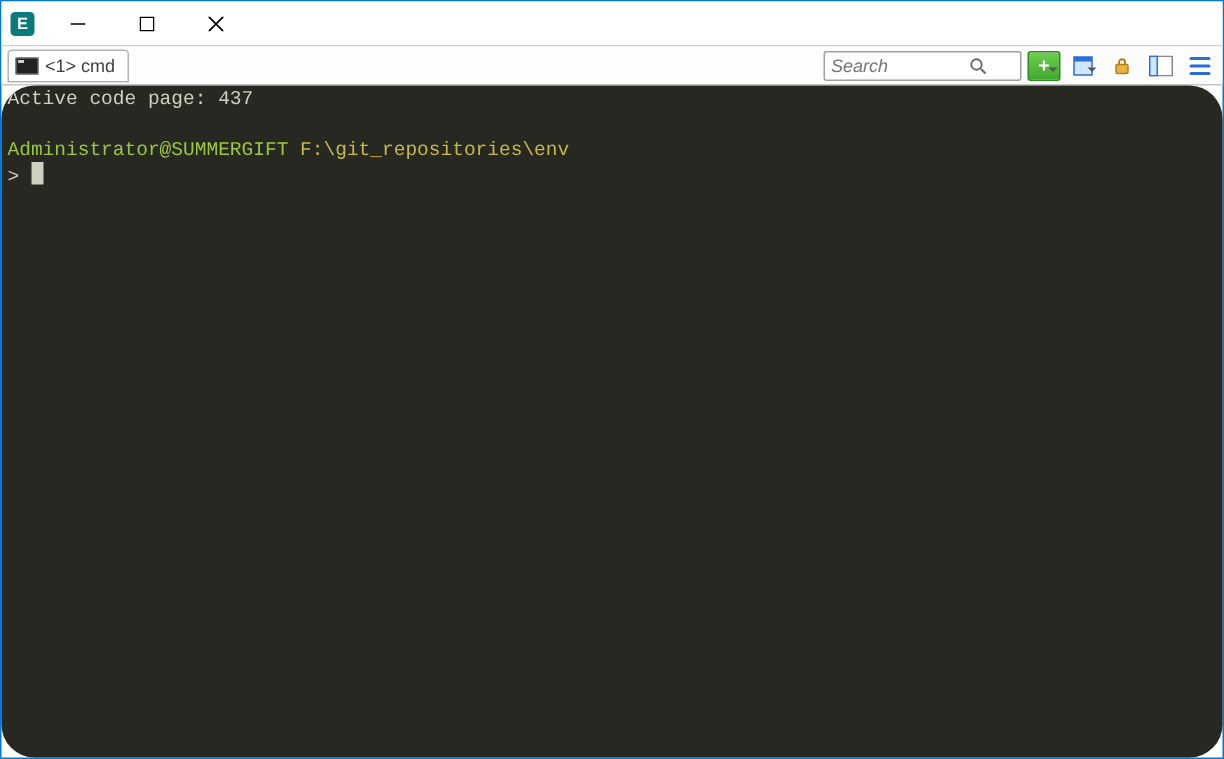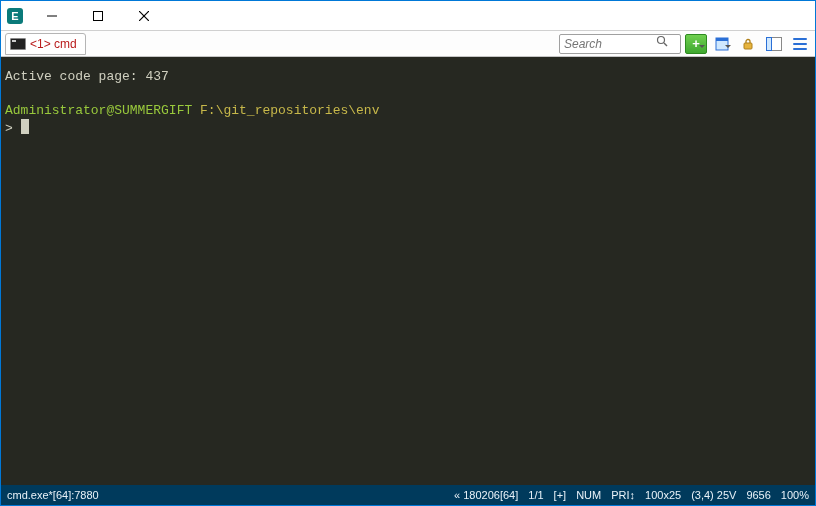--- a/index.html
+++ b/index.html
@@ -68,44 +68,45 @@
   }
   .tab {
     display: flex;
     align-items: center;
     height: 22px;
     padding: 0 8px 0 4px;
     border: 1px solid #b5b5b5;
     border-radius: 3px 3px 0 0;
     background: #fff;
     font-size: 12px;
-    color: #b91c1c;
+    color: #404040;
     gap: 4px;
   }
   .tab .tab-icon {
     width: 16px; height: 12px;
     background: #222;
     border: 1px solid #888;
     border-radius: 1px;
     position: relative;
   }
   .tab .tab-icon::after {
     content: "";
     position: absolute;
     top: 1px; left: 1px;
     width: 4px; height: 2px;
     background: #ccc;
   }
   .tabbar .spacer { flex: 1; }
   .search {
-    width: 122px;
+    width: 132px;
     height: 20px;
     border: 1px solid #a0a0a0;
     border-radius: 2px;
     display: flex;
+    align-items: center;
     padding: 0 4px;
     background: #fff;
   }
   .search input {
     border: none;
     outline: none;
     font-size: 12px;
     font-style: italic;
     color: #888;
     width: 92px;
@@ -139,24 +140,25 @@
   }
   .menu-lines div { height:2px; background:#2a6fd6; border-radius:1px;}
   
   .terminal {
     flex: 1;
     background: #262821;
     color: #d0d0c0;
     font-family: Consolas, "Courier New", monospace;
     font-size: 13px;
     line-height: 17px;
-    padding: 11px 4px;
+    padding: 0 4px;
     white-space: pre;
     overflow: hidden;
     position: relative;
+    border-radius: 22px;
   }
   .t-green { color: #99c93c; }
   .t-yellow { color: #c7b84a; }
   .cursor {
     display: inline-block;
     width: 8px; height: 15px;
     background: #d0d0c0;
     vertical-align: -2px;
   }
   
@@ -243,27 +245,14 @@
           <div></div>
         </div>
     </div>
   </div>
 
   <div class="terminal"><span>Active code page: 437</span>
 
 <span class="t-green">Administrator@SUMMERGIFT</span> <span class="t-yellow">F:\git_repositories\env</span>
 <span>&gt;</span> <span class="cursor"></span></div>
 
-  <div class="statusbar">
-    <span class="seg left">cmd.exe*[64]:7880</span>
-    <span class="fill"></span>
-    <span class="seg">« 180206[64]</span>
-    <span class="seg">1/1</span>
-    <span class="seg">[+]</span>
-    <span class="seg">NUM</span>
-    <span class="seg">PRI↕</span>
-    <span class="seg">100x25</span>
-    <span class="seg">(3,4) 25V</span>
-    <span class="seg">9656</span>
-    <span class="seg">100%</span>
-  </div>
 
 </div>
 
 </body></html>

